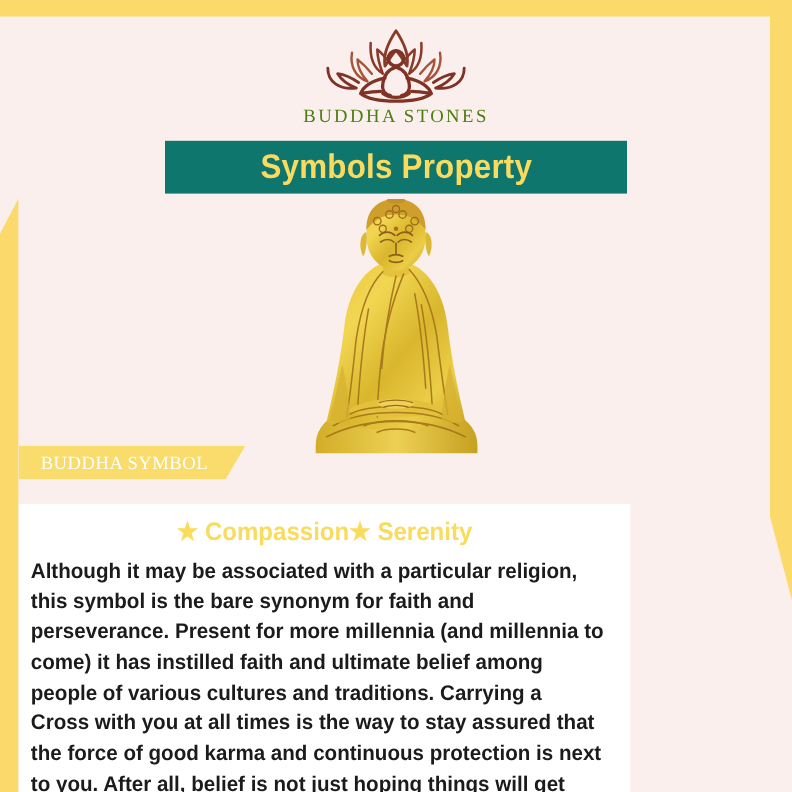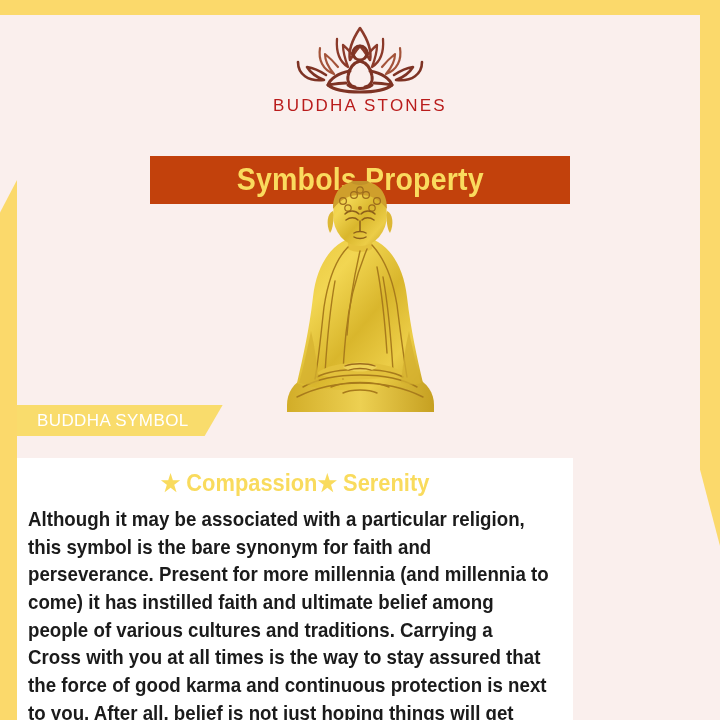--- a/index.html
+++ b/index.html
@@ -57,39 +57,38 @@
     top: 22px;
     width: 720px;
     text-align: center;
   }
   .logo-mark {
     display: block;
     margin: 0 auto;
   }
   .logo-word {
     margin-top: 2px;
-    font-family: Liberation Sans, sans-serif;
+    font-family: Liberation Serif, serif;
     font-size: 17px;
     letter-spacing: 2.2px;
-    color: #b91c1c;
+    color: #4d7c0f;
     font-weight: 400;
   }
 
   
   .title-banner {
     position: absolute;
     left: 150px;
     top: 128px;
     width: 420px;
     height: 48px;
-    background: #c2410c;
+    background: #0f766e;
     display: flex;
     align-items: center;
     justify-content: center;
-    margin-top: 28px;
   }
   .title-text {
     font-family: "Liberation Sans Narrow", "Liberation Sans", sans-serif;
     font-size: 31px;
     font-weight: bold;
     color: #fadb5e;
     letter-spacing: 0.2px;
     transform: scaleX(0.92);
     white-space: nowrap;
   }
@@ -116,20 +115,21 @@
     background: #f9dc6c;
     display: flex;
     align-items: center;
     clip-path: polygon(0 0, 100% 0, calc(100% - 18px) 100%, 0 100%);
   }
   .tag-text {
     color: #ffffff;
     font-size: 17px;
     letter-spacing: 0.4px;
     white-space: nowrap;
+    font-family: Liberation Serif, serif;
   }
 
   
   .panel {
     position: absolute;
     left: 17px;
     top: 458px;
     width: 556px;
     height: 262px;
     background: #ffffff;

